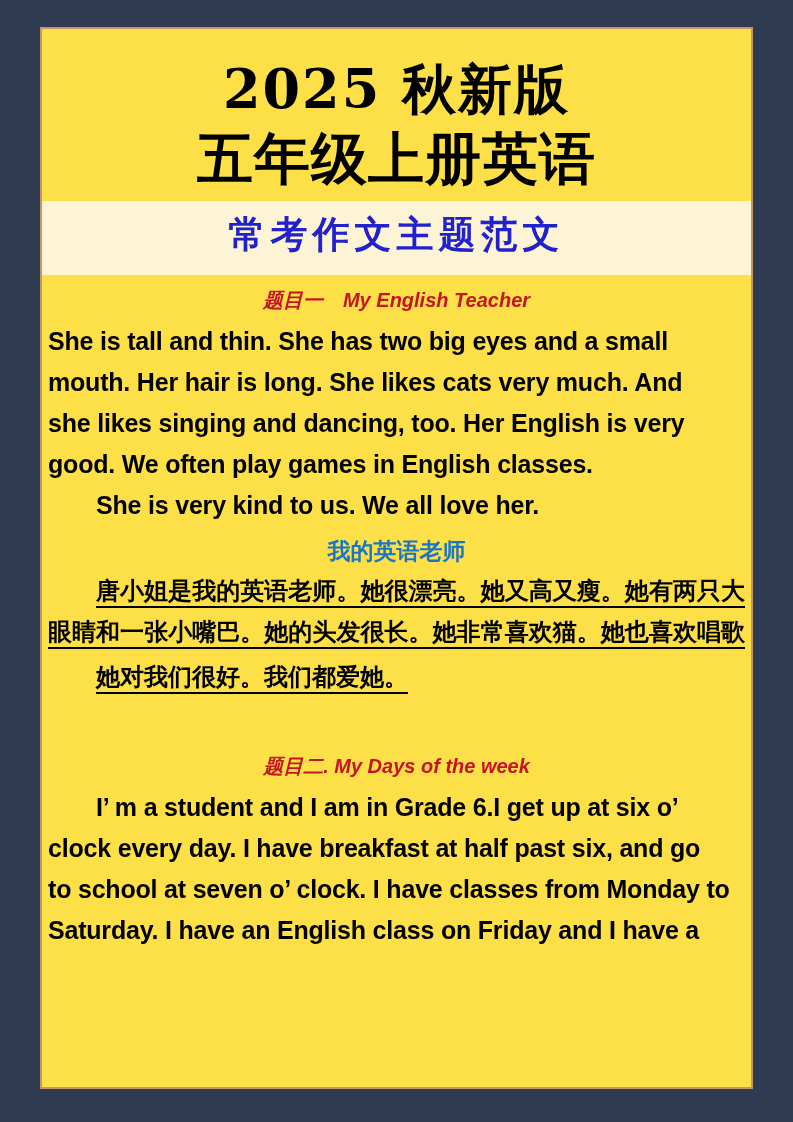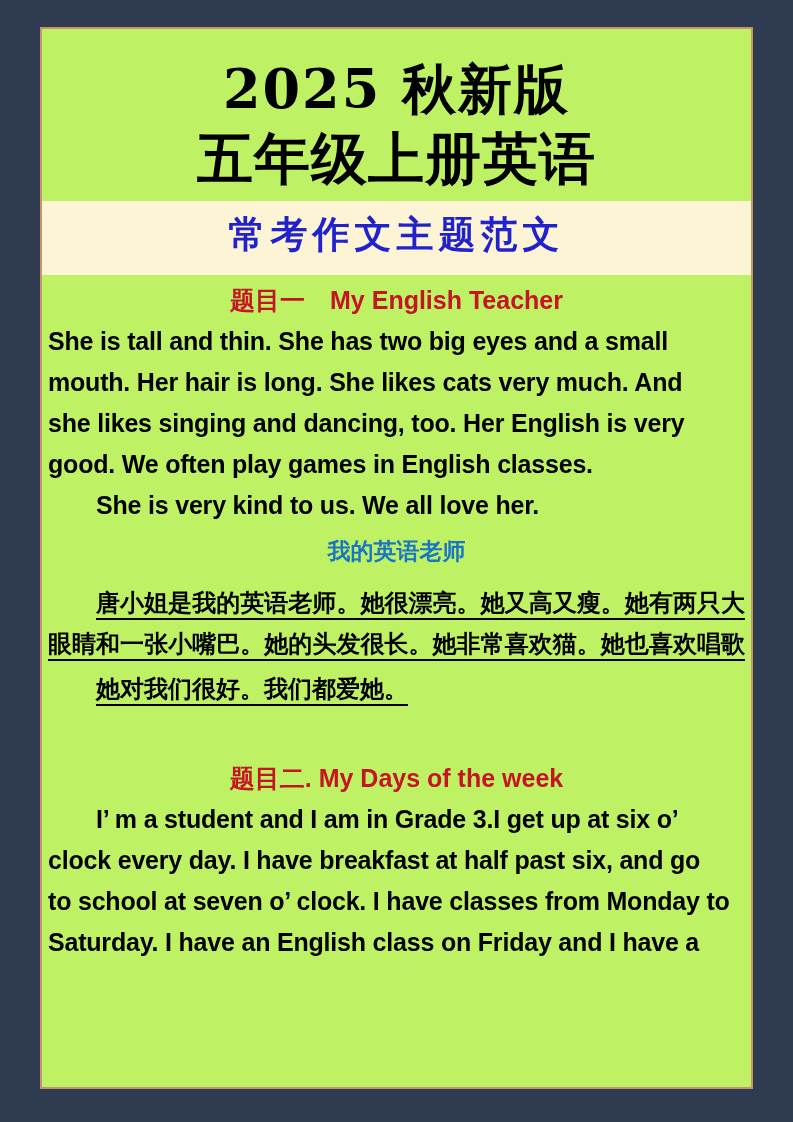--- a/index.html
+++ b/index.html
@@ -5,21 +5,21 @@
   html, body { margin:0; padding:0; }
   body {
     width:793px; height:1122px;
     background:#2e3b51; 
     font-family:"Liberation Sans","DejaVu Sans",sans-serif;
     position:relative;
     overflow:hidden;
   }
   .sheet {
     position:absolute; left:40px; top:27px; width:713px; height:1062px;
-    background:#bef264;
+    background:#fde047;
     border:2px solid #c79469; 
     box-sizing:border-box;
     padding:0 6px;
     overflow:hidden;
   }
   .title {
     margin:0; text-align:center; color:#000;
     font-family:"DejaVu Serif","Liberation Serif",serif;
     font-weight:bold;
   }
@@ -31,29 +31,29 @@
     text-align:center;
     padding:11px 0;
     line-height:44px;
   }
   .banner-text {
     font-family:"DejaVu Serif","Liberation Serif",serif;
     font-weight:bold; font-size:37px; color:#2222cd; letter-spacing:5px;
   }
   .h-red {
     margin-top:10px; text-align:center;
-    font-size:25px; font-weight:bold; color:#c51423; line-height:30px;
+    font-size:20px; font-weight:bold; color:#c51423; line-height:30px;font-style:italic;
   }
   .h-red.second { margin-top:12px; }
   .h-blue {
     margin-top:10px; text-align:center;
     font-size:23px; font-weight:bold; color:#1976c5; line-height:30px;
   }
   .para { margin-top:6px; }
-  .para.cn-para { margin-top:16px; }
+  .para.cn-para { margin-top:4px; }
   .ln {
     line-height:41px; font-weight:bold; color:#000;
     white-space:nowrap; letter-spacing:-0.2px;
   }
   .en .ln, .ln.en { font-size:25px; }
   .cn-line { font-size:24px; letter-spacing:0; }
   .indent { text-indent:48px; }
   .underlined {
     text-decoration:underline;
     text-decoration-thickness:2px;
@@ -92,19 +92,19 @@
     <div class="ln cn-line underlined just">眼睛和一张小嘴巴。她的头发很长。她非常喜欢猫。她也喜欢唱歌</div>
   </div>
 
   <div class="ln cn-line underlined indent cn-closing">她对我们很好。我们都爱她。</div>
 
   <div class="spacer"></div>
 
   <div class="h-red second">题目二. My Days of the week</div>
 
   <div class="para en">
-    <div class="ln indent">I’ m a student and I am in Grade 3.I get up at six o’</div>
+    <div class="ln indent">I’ m a student and I am in Grade 6.I get up at six o’</div>
     <div class="ln">clock every day. I have breakfast at half past six, and go</div>
     <div class="ln">to school at seven o’ clock. I have classes from Monday to</div>
     <div class="ln">Saturday. I have an English class on Friday and I have a</div>
   </div>
 
 </div>
 
 </body></html>

